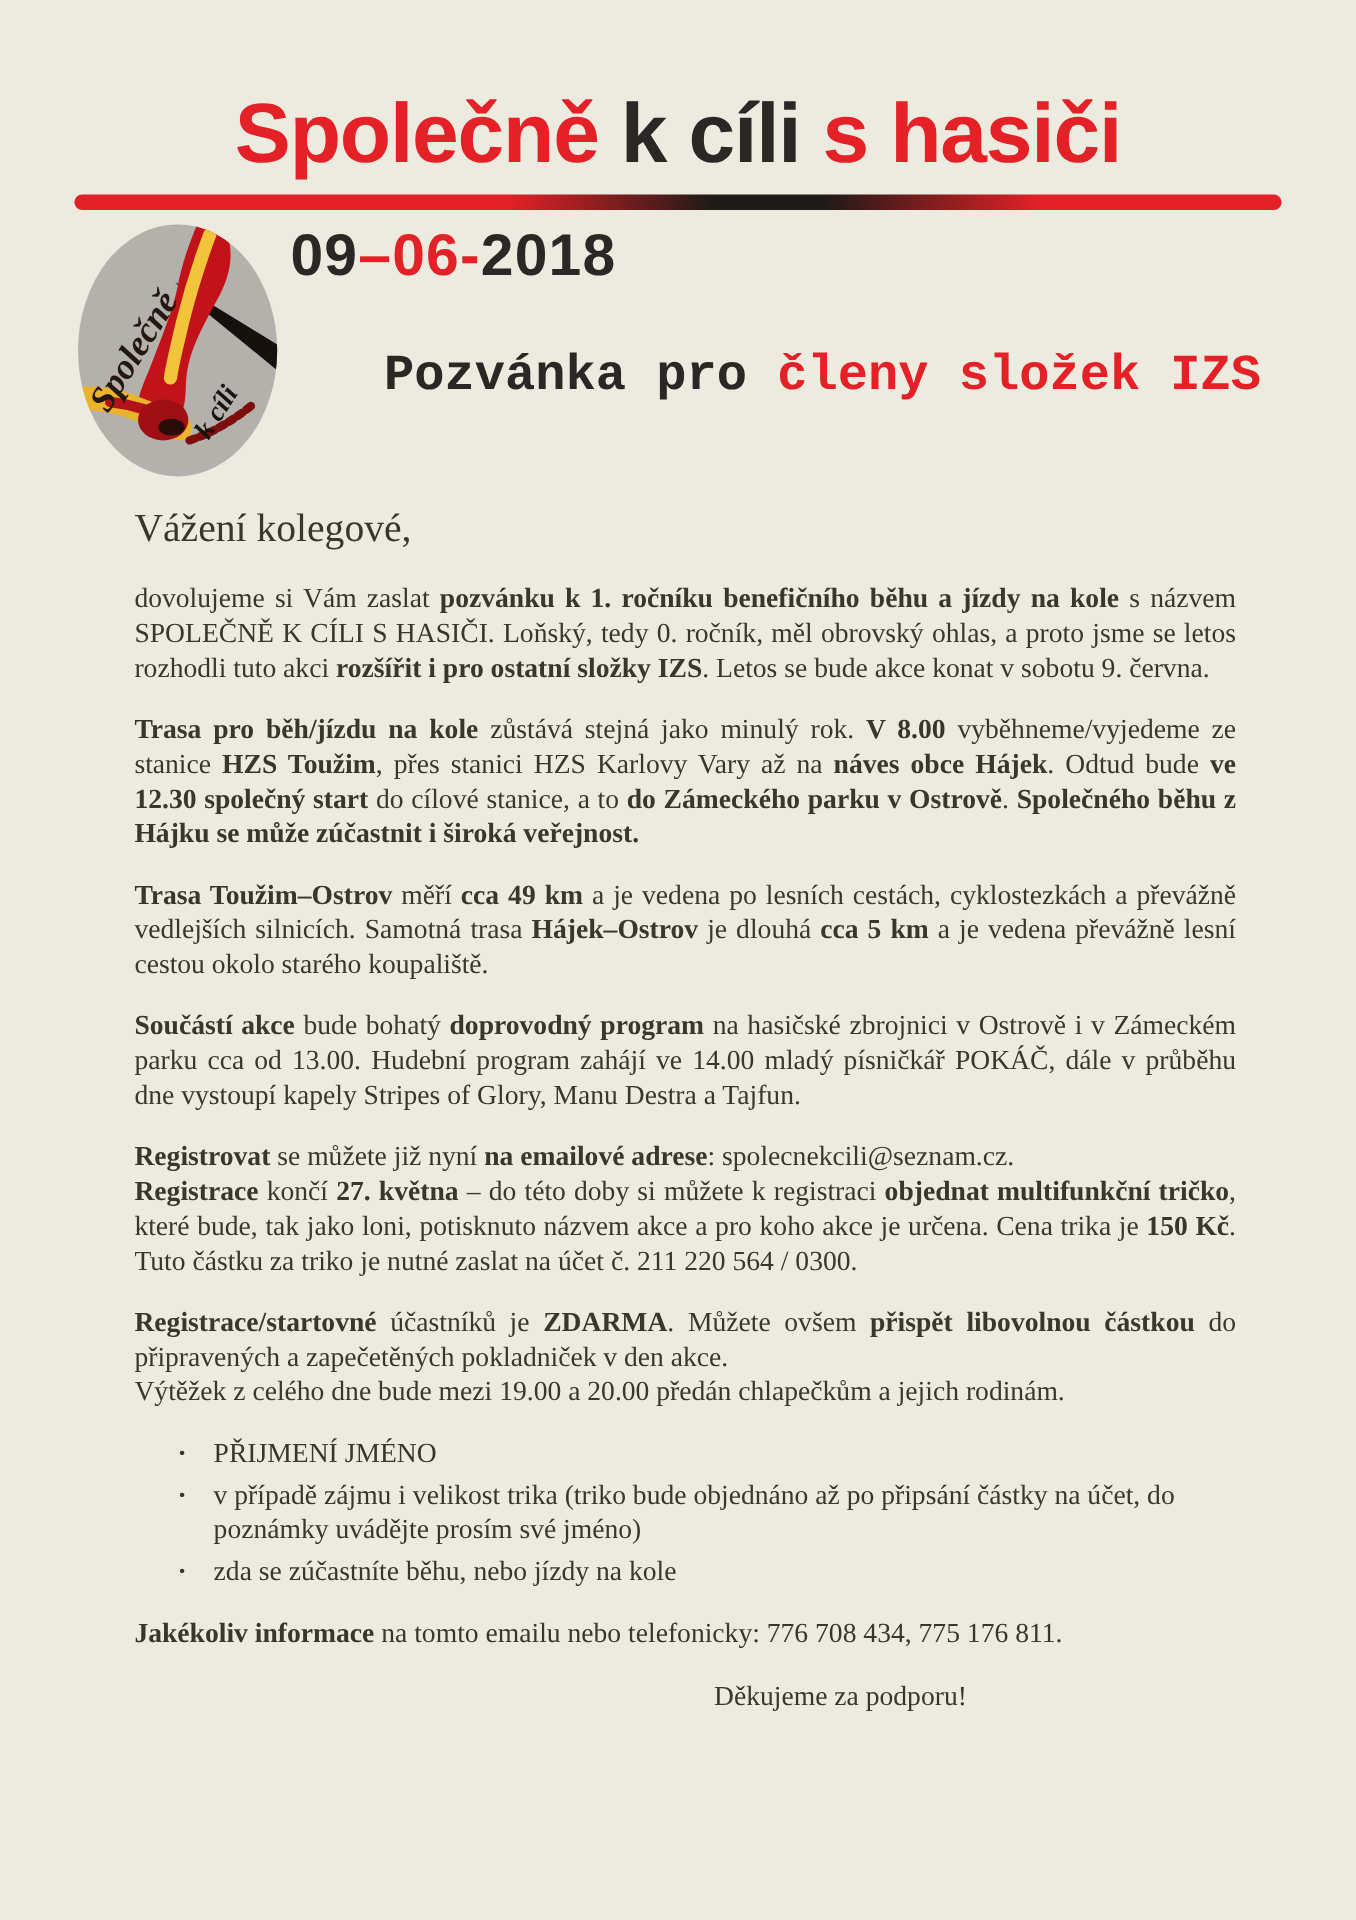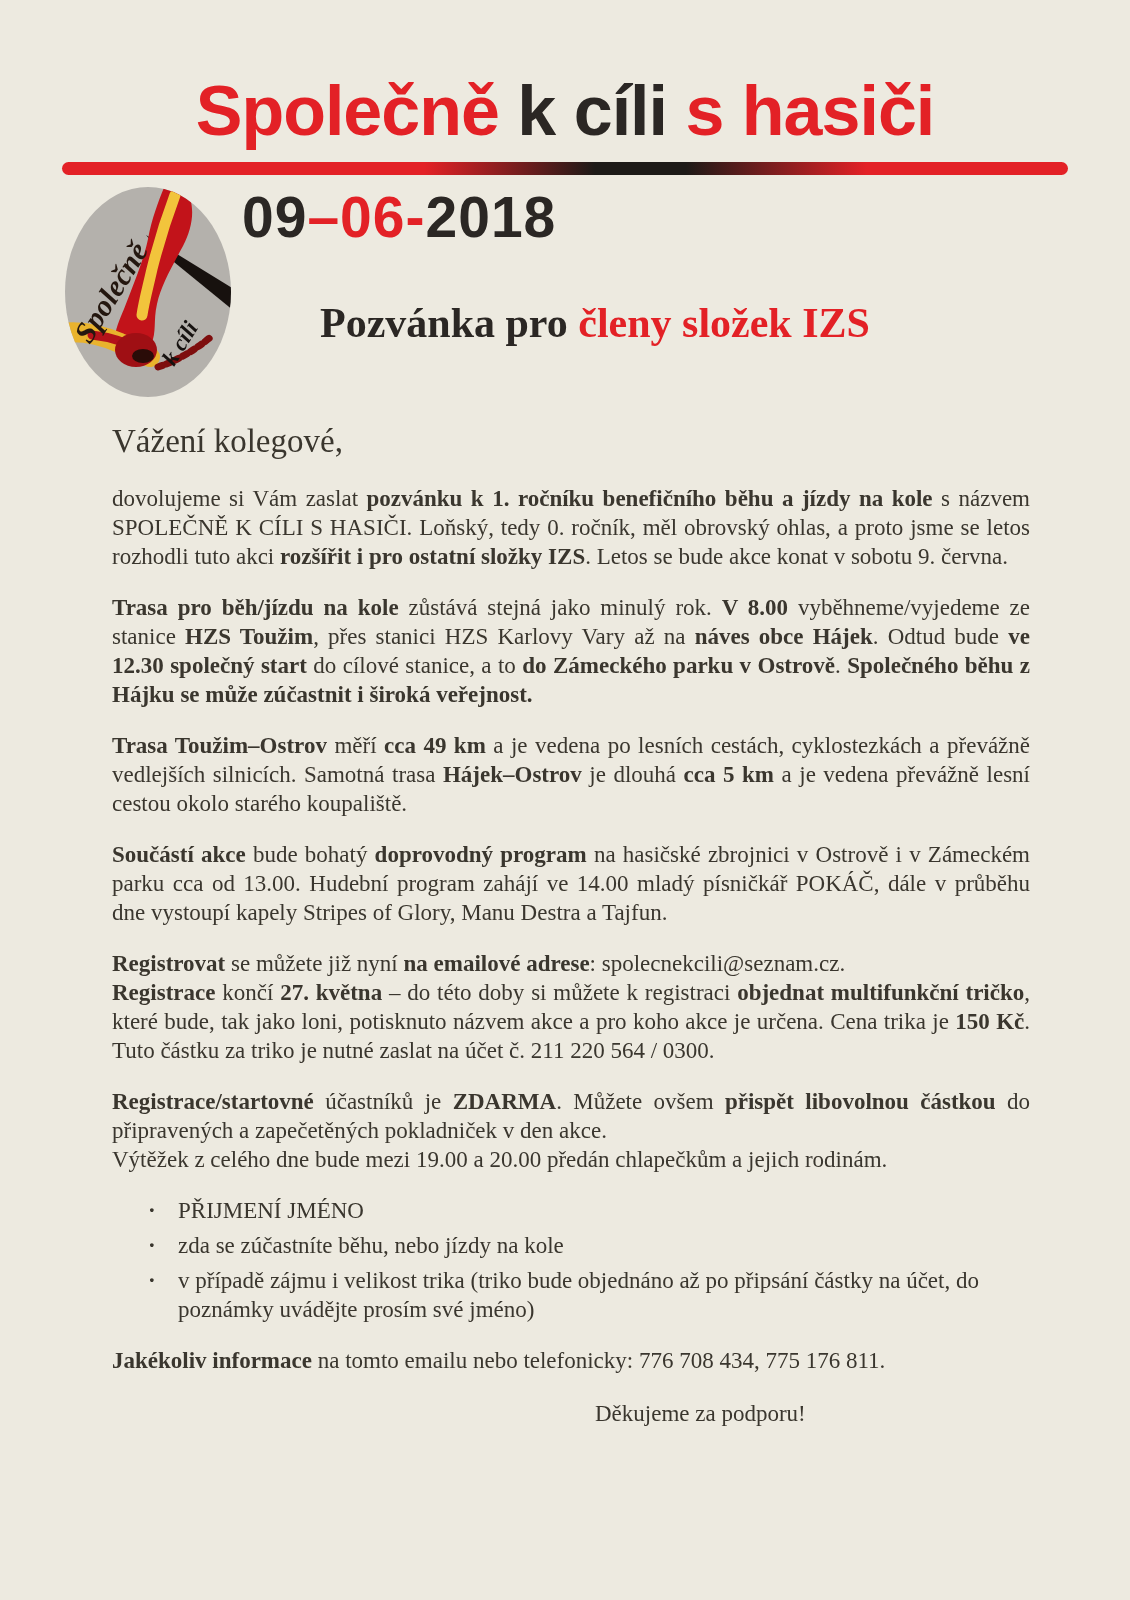--- a/index.html
+++ b/index.html
@@ -31,28 +31,28 @@
     height:13px;border-radius:7px;
     margin:16px 62px 0 62px;
     background:linear-gradient(90deg,
       #e32126 0%, #e32126 36%, #1d1a17 53%, #1d1a17 62%, #e32126 80%, #e32126 100%);
   }
   .head-row{display:flex;align-items:flex-start;margin:10px 0 0 62px;}
   .logo{flex:none;display:block;}
   .head-right{padding-left:8px;}
   .date{
     font-family:"Liberation Sans", sans-serif;
-    font-weight:700;font-size:57px;line-height:1.15;
+    font-weight:700;font-size:49px;line-height:1.15;
     letter-spacing:1px;color:var(--ink);white-space:nowrap;
   }
   .date .red{color:var(--red);}
   .date .dark{color:var(--ink);}
   .invite{
     margin-top:50px;padding-left:78px;
-    font-family:Liberation Serif, serif;
+    font-family:Liberation Mono, monospace;
     font-weight:700;font-size:42px;line-height:1.05;
     color:var(--ink);white-space:nowrap;text-align:center;
   }
   .invite .red{color:var(--red);}
   .invite .dark{color:var(--ink);}
   
   .content{padding:0 100px 0 112px;}
   .greeting{
     margin-top:22px;
     font-size:33px;line-height:1.25;color:var(--body);
@@ -138,22 +138,22 @@
     </div>
 
     <div class="pgroup">
       <p class="para tight"><b>Registrace/startovné</b><span> účastníků je </span><b>ZDARMA</b><span>. Můžete ovšem </span><b>přispět libovolnou částkou</b><span> do připravených a zapečetěných pokladniček v den akce.</span></p>
       <p class="para tight"><span>Výtěžek z celého dne bude mezi 19.00 a 20.00 předán chlapečkům a jejich rodinám.</span></p>
     </div>
 
     <div class="listblock">
       <ul class="bullets">
           <li>PŘIJMENÍ JMÉNO</li>
+          <li>v případě zájmu i velikost trika (triko bude objednáno až po připsání částky na účet, do poznámky uvádějte prosím své jméno)</li>
           <li>zda se zúčastníte běhu, nebo jízdy na kole</li>
-          <li>v případě zájmu i velikost trika (triko bude objednáno až po připsání částky na účet, do poznámky uvádějte prosím své jméno)</li>
         </ul>
     </div>
 
     <p class="para"><b>Jakékoliv informace</b><span> na tomto emailu nebo telefonicky: 776 708 434, 775 176 811.</span></p>
 
     <div class="thanks">Děkujeme za podporu!</div>
 
   </div>
 </div>
 

